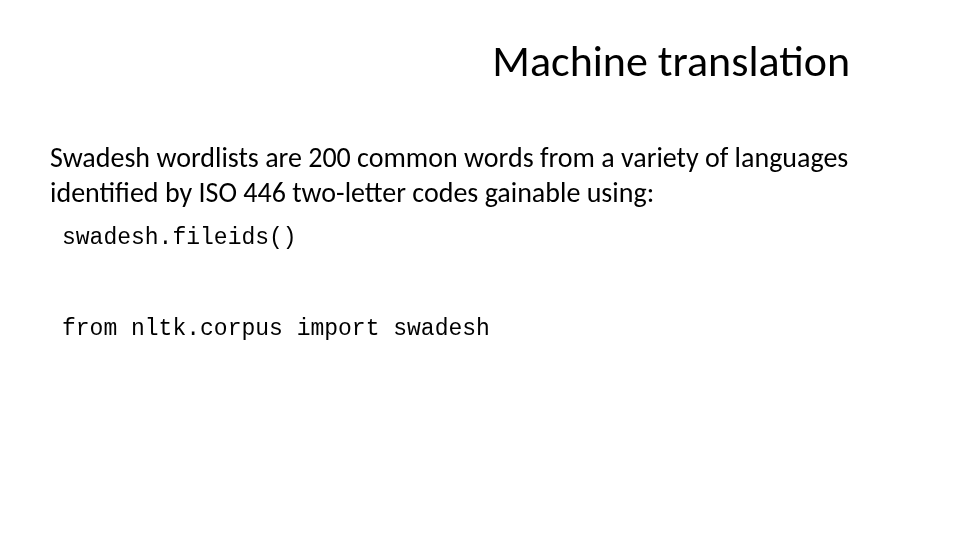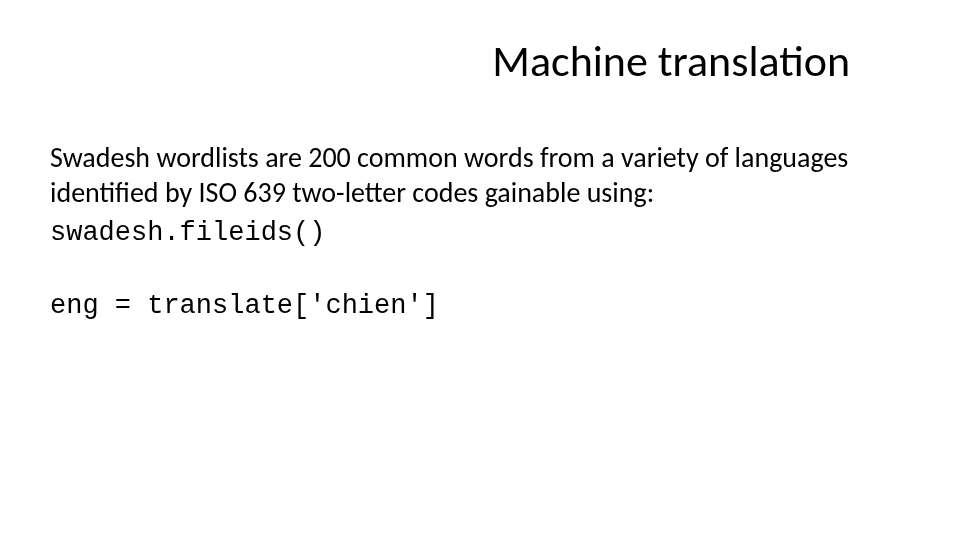--- a/index.html
+++ b/index.html
@@ -32,40 +32,40 @@
     left: 50px;
     right: 58px;
   }
   .para {
     font-size: 28px;
     line-height: 1.25;
     margin: 0 0 4px 0;
   }
   .mono {
     font-family: "Courier New", Courier, monospace;
-    font-size: 27px;
+    font-size: 23px;
     line-height: 1.45;
     white-space: pre;
-    margin: 0;
+    margin: 12px;
   }
   .gap {
     height: 34px;
   }
 </style>
 </head>
 <body>
 
 <div class="slide">
 
   <div class="title">Machine translation</div>
 
   <div class="body">
 
-    <p class="para">Swadesh wordlists are 200 common words from a variety of languages identified by ISO 639 two-letter codes gainable using:</p>
+    <p class="para">Swadesh wordlists are 200 common words from a variety of languages identified by ISO 446 two-letter codes gainable using:</p>
 
     <p class="mono">swadesh.fileids()</p>
 
     <div class="gap"></div>
 
-    <p class="mono">eng = translate['chien']</p>
+    <p class="mono">from nltk.corpus import swadesh</p>
 
   </div>
 </div>
 
 </body></html>

